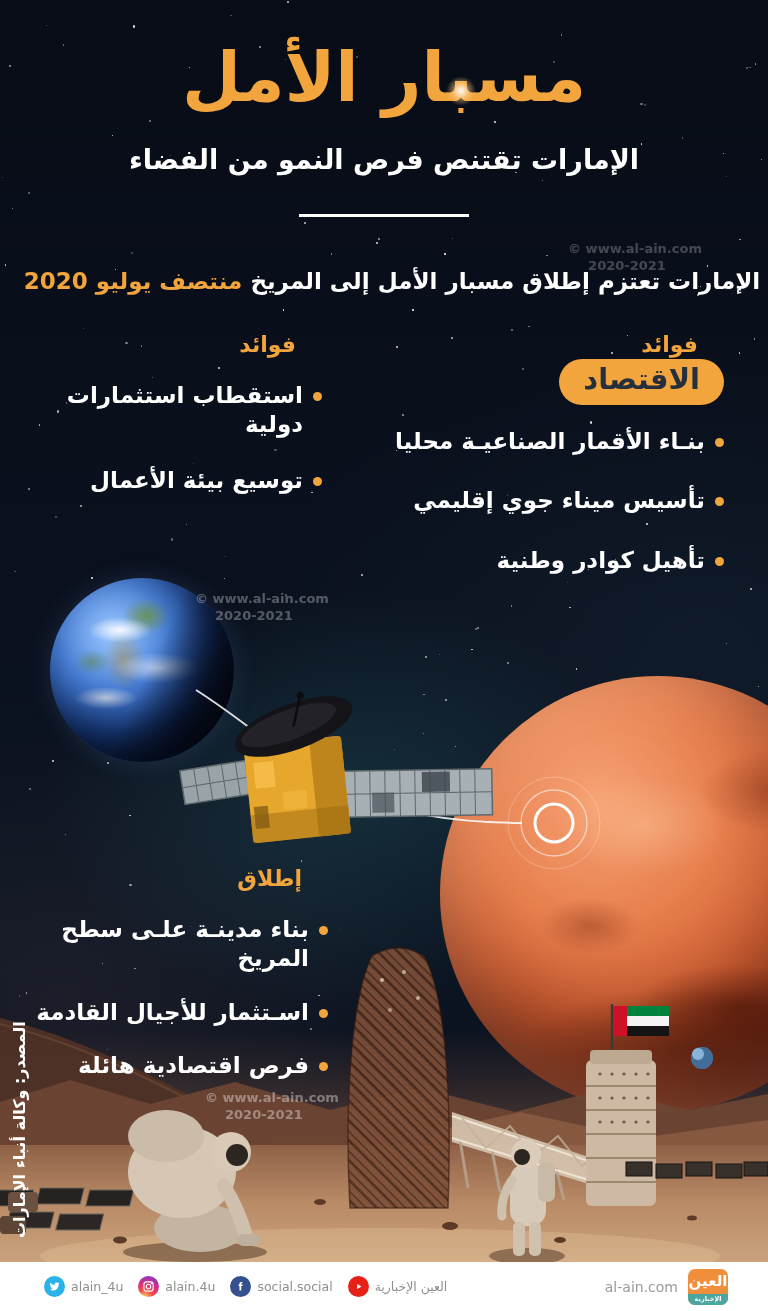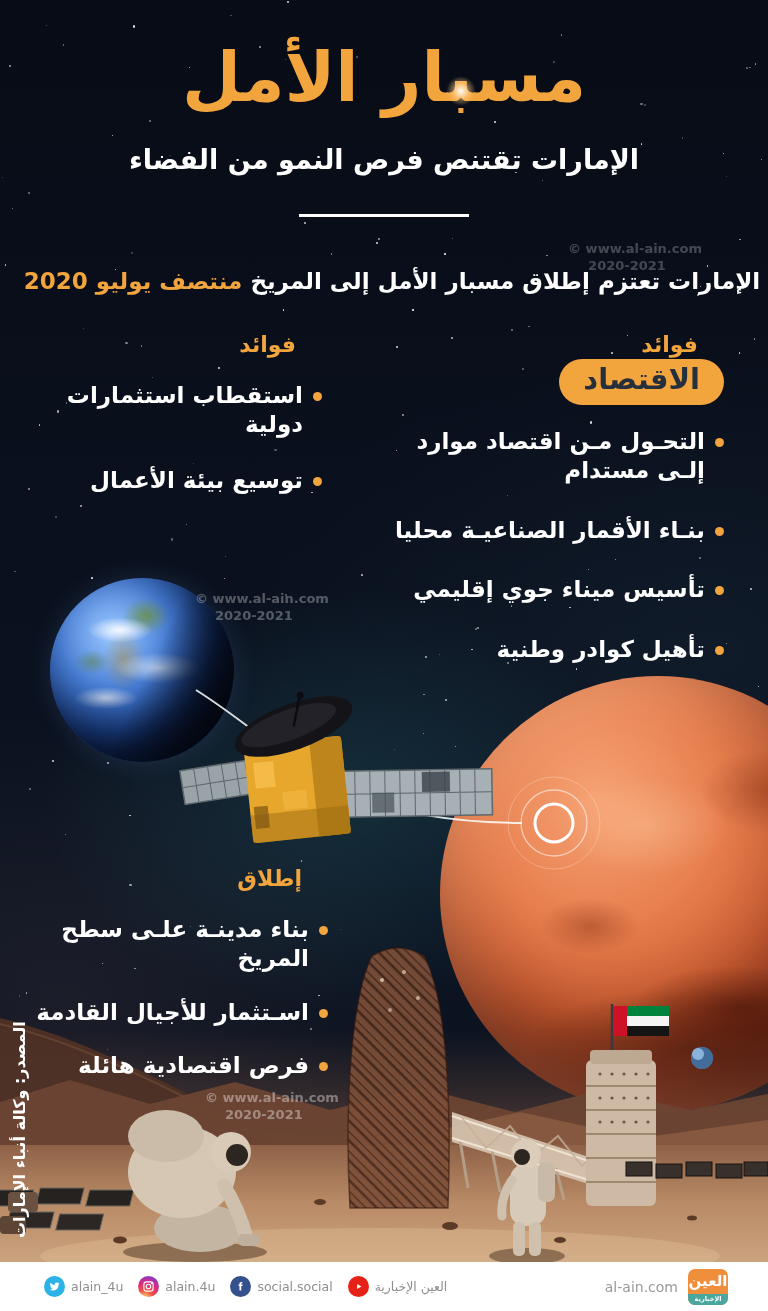--- a/index.html
+++ b/index.html
@@ -307,24 +307,20 @@
     <span>الإمارات تعتزم إطلاق مسبار الأمل إلى المريخ</span>
     <span class="hl">منتصف يوليو 2020</span>
   </div>
 
   <div id="sec-economy" class="sec">
     <div class="kicker">فوائد</div>
     <div class="pill">الاقتصاد</div>
     <ul class="blist">
       <li>
           <span class="dot"></span>
-          <span>التحـول مـن اقتصاد موارد إلـى مستدام</span>
-        </li>
-      <li>
-          <span class="dot"></span>
           <span>بنـاء الأقمار الصناعيـة محليا</span>
         </li>
       <li>
           <span class="dot"></span>
           <span>تأسيس ميناء جوي إقليمي</span>
         </li>
       <li>
           <span class="dot"></span>
           <span>تأهيل كوادر وطنية</span>
         </li>

